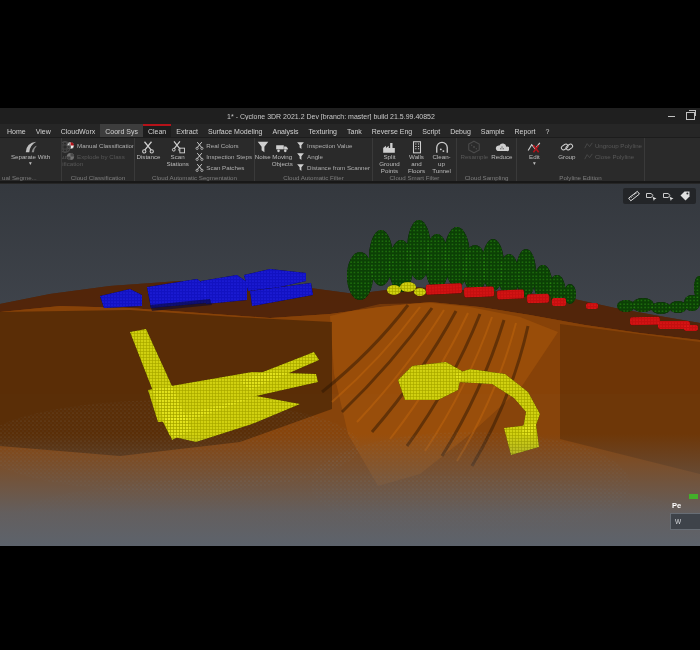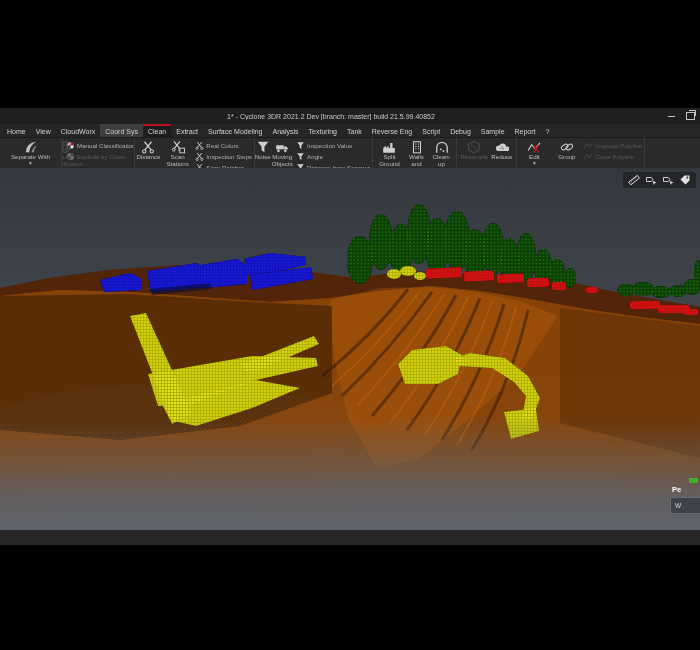--- a/index.html
+++ b/index.html
@@ -49,21 +49,21 @@
   .ritem.lg .rlabel{font-size:6.2px;line-height:6.8px;color:#bdbdbd;}
   .rcol{display:flex;flex-direction:column;gap:1px;margin-top:1px;flex:none;}
   .ritem.row{display:flex;align-items:center;gap:2px;height:10px;}
   .ritem.row .rlabel{font-size:6.2px;color:#b0b0b0;white-space:nowrap;}
   .ric{color:#cfcfcf;line-height:0;}
   .ritem.dis .rlabel{color:#585858;}
   .ritem.dis .ric{color:#555555;opacity:.75;}
   .arrow{font-size:5.5px;color:#bdbdbd;line-height:4px;}
 
   
-  .viewport{position:absolute;left:0;top:60px;width:700px;height:362px;overflow:hidden;
+  .viewport{position:absolute;left:0;top:76px;width:700px;height:362px;overflow:hidden;
     background:linear-gradient(var(--viewport-top,#34383e),var(--viewport-mid,#454a52) 55%,var(--viewport-bottom,#5d636c));}
   .scene{position:absolute;left:0;top:0;}
   .vp-toolbar{position:absolute;top:4px;right:4px;height:16px;background:rgba(34,36,38,.92);
     border-radius:2px;display:flex;align-items:center;gap:5px;padding:0 5px;}
   .vicon{color:#e0e0e0;line-height:0;cursor:default;}
 
   
   .partial{position:absolute;right:0;top:310px;width:36px;height:46px;color:#fff;}
   .p-chip{position:absolute;right:2px;top:0;width:9px;height:5px;background:#43b02a;}
   .p-title{position:absolute;left:8px;top:7px;font-size:7.5px;font-weight:bold;color:#ffffff;}

